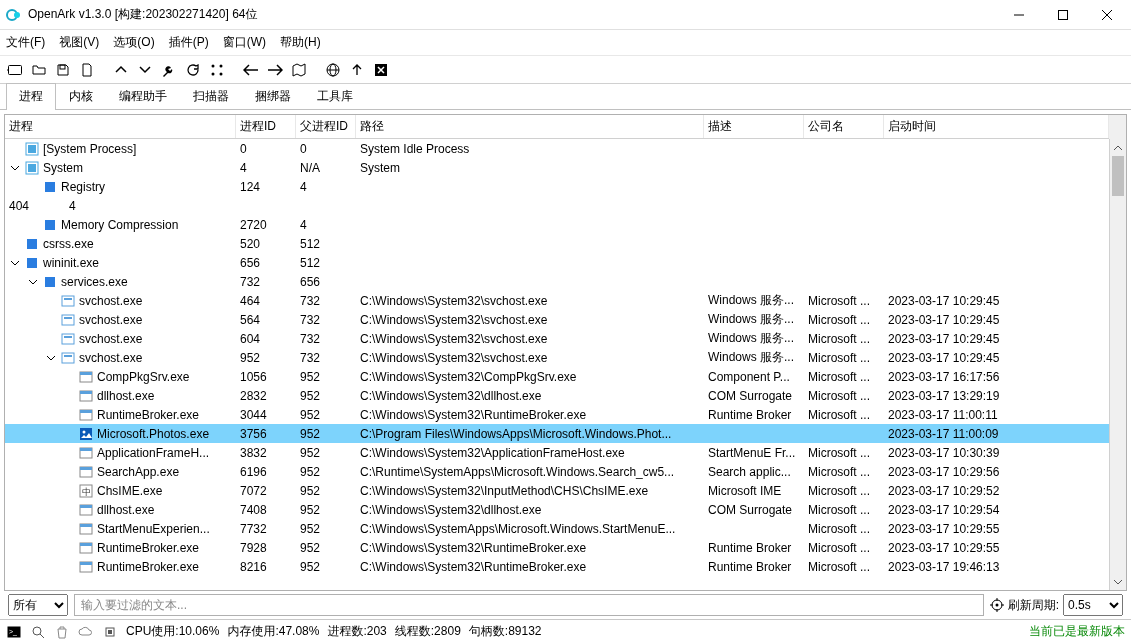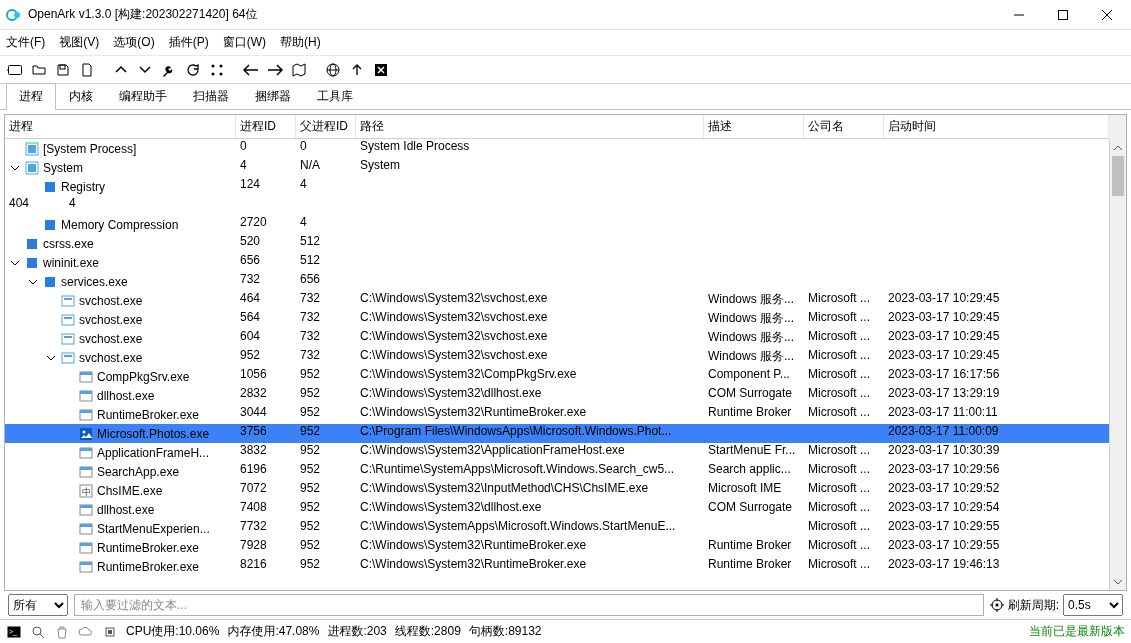--- a/index.html
+++ b/index.html
@@ -15,22 +15,22 @@
 .toolbar .tb-btn { width: 22px; height: 22px; display: flex; align-items: center; justify-content: center; cursor: default; }
 .toolbar .sep { width: 8px; }
 .tabs { height: 26px; display: flex; align-items: flex-end; padding: 0 6px; border-bottom: 1px solid #c0c0c0; }
 .tabs .tab { padding: 4px 12px 5px; cursor: default; border: 1px solid transparent; border-bottom: none; margin-bottom: -1px; }
 .tabs .tab.active { border-color: #c0c0c0; background: #fff; }
 .tree-area { flex: 1; display: flex; flex-direction: column; min-height: 0; padding: 4px 4px 0 4px; }
 .tree-wrap { flex: 1; border: 1px solid #b0b0b0; display: flex; flex-direction: column; min-height: 0; }
 .thead { height: 24px; display: flex; align-items: center; border-bottom: 1px solid #d0d0d0; background: #fff; position: relative; }
 .thead .col { padding: 0 4px; overflow: hidden; white-space: nowrap; cursor: default; border-right: 1px solid #e8e8e8; height: 100%; display: flex; align-items: center; }
 .rows { flex: 1; overflow: hidden; position: relative; font-family: "Segoe UI", sans-serif; }
-.row { height: 19px; display: flex; white-space: nowrap; }
-.row.sel { background: #3b82f6; }
+.row { height: 19px; display: flex; align-items: center; white-space: nowrap; }
+.row.sel { background: #7dd3fc; }
 .row .cell { padding: 0 4px; overflow: hidden; text-overflow: ellipsis; white-space: nowrap; }
 .row .cell.name { display: flex; align-items: center; gap: 4px; }
 .scrollbar-v { position: absolute; right: 0; top: 0; bottom: 0; width: 17px; background: #f0f0f0; border-left: 1px solid #d0d0d0; display: flex; flex-direction: column; align-items: center; }
 .scrollbar-v .arrow { width: 17px; height: 17px; display: flex; align-items: center; justify-content: center; background: #f0f0f0; }
 .scrollbar-v .track { flex: 1; width: 100%; position: relative; }
 .scrollbar-v .thumb { position: absolute; top: 0; left: 2px; right: 2px; height: 40px; background: #c0c0c0; }
 .filterbar { height: 28px; display: flex; align-items: center; gap: 6px; padding: 2px 4px; }
 .filterbar select { height: 22px; font-size: 12px; min-width: 60px; }
 .filterbar input { flex: 1; height: 22px; border: 1px solid #b0b0b0; padding: 0 6px; font-size: 12px; color: #000; }
 .filterbar input::placeholder { color: #888; }

